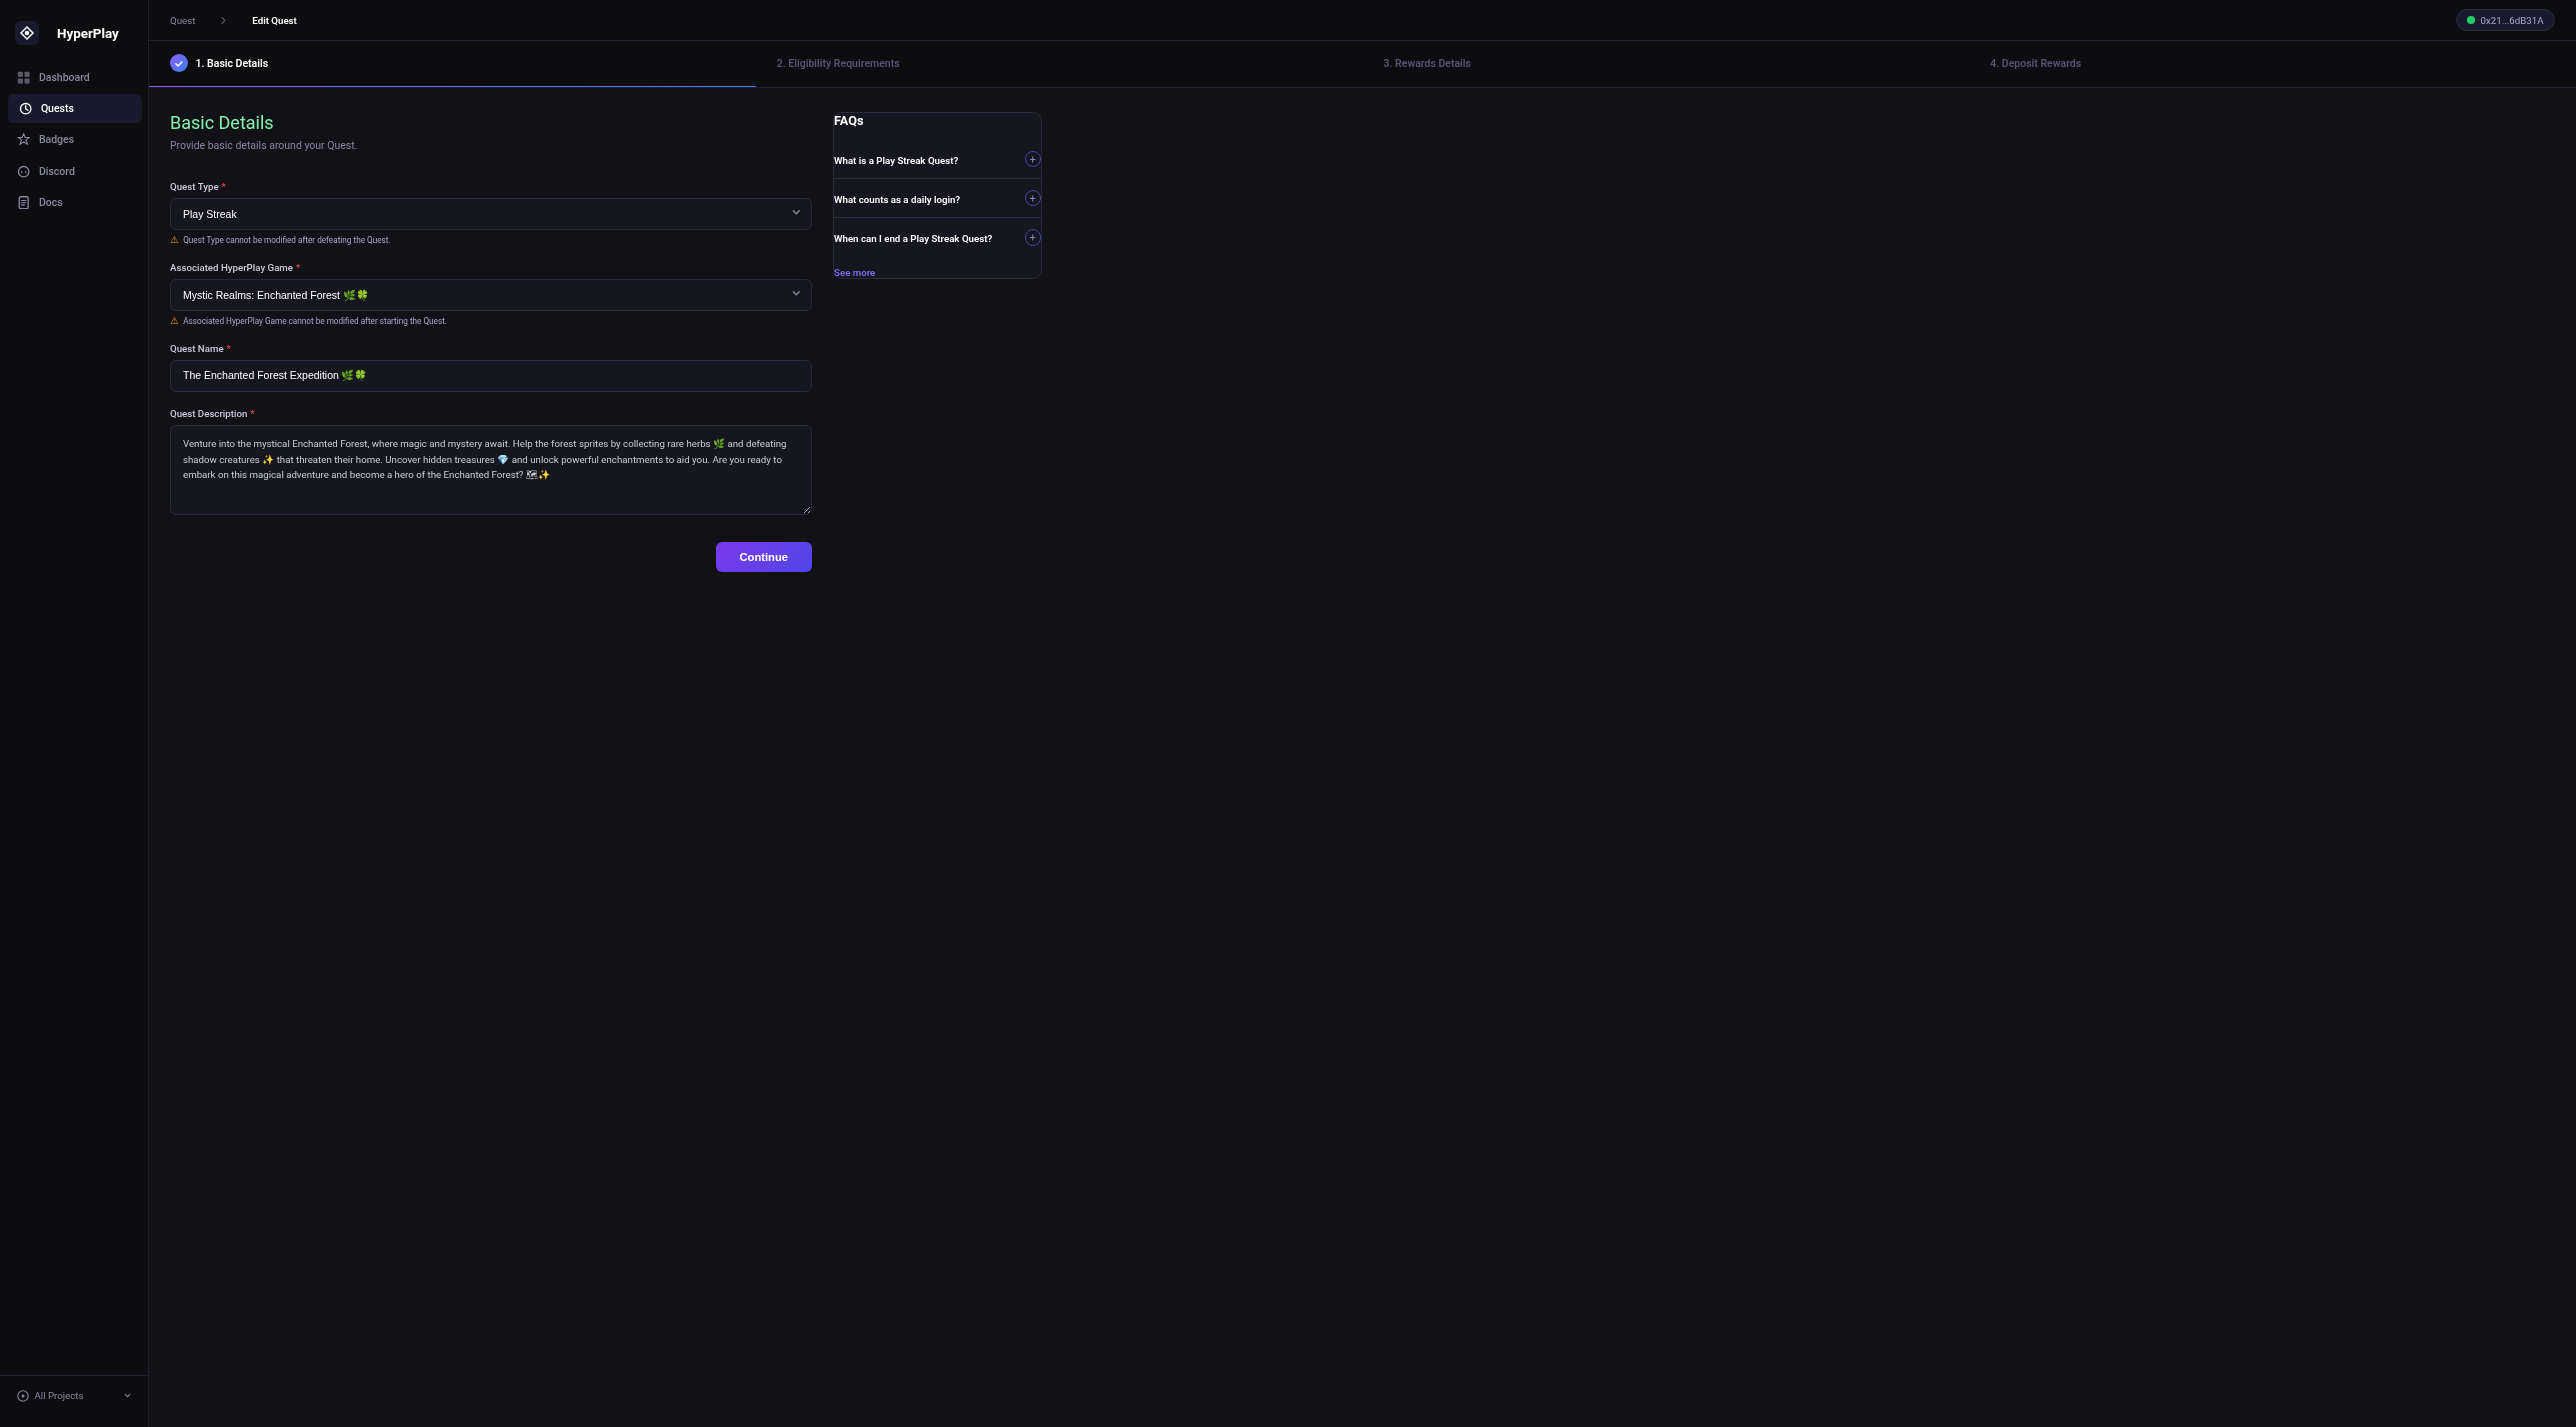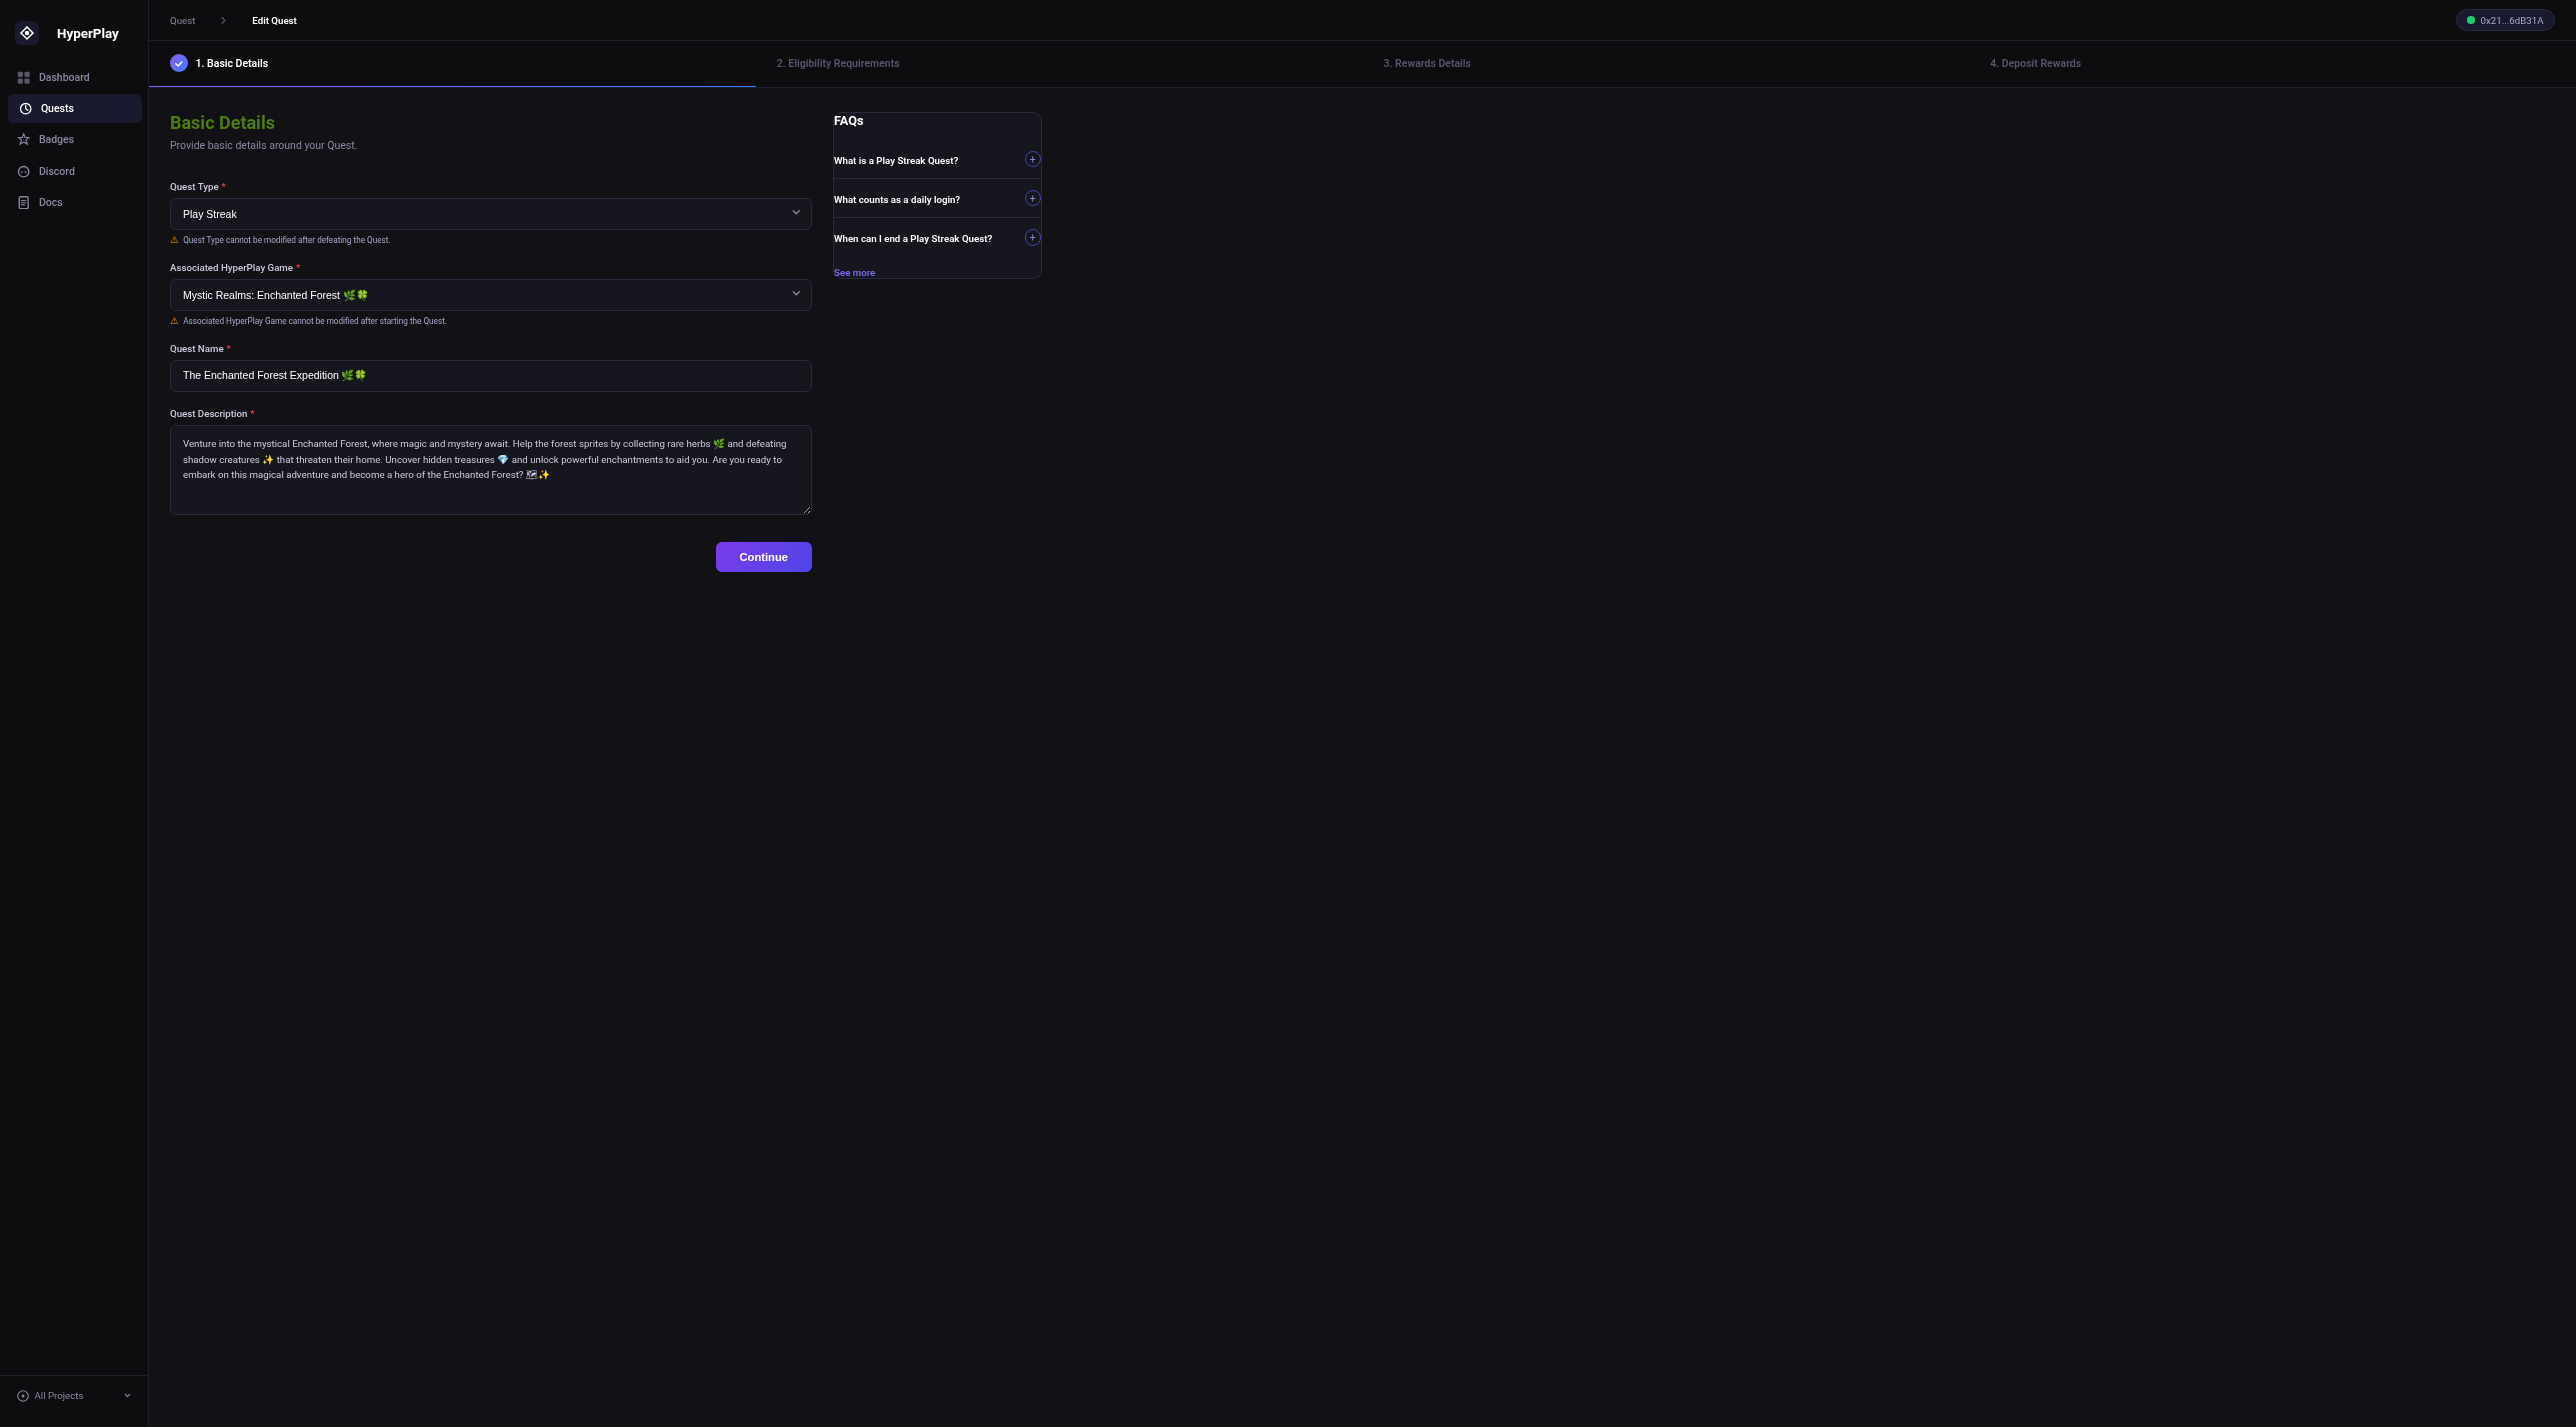--- a/index.html
+++ b/index.html
@@ -177,23 +177,23 @@
       gap: 0;
       overflow-y: auto;
       padding: 24px 21px;
     }
     .form-section {
       flex: 1;
       max-width: 642px;
     }
     .page-title {
       font-size: 18px;
-      font-weight: 700;
+      font-weight: 400;
       margin-bottom: 6px;
-      color: #4d7c0f;
+      color: #86efac;
     }
     .page-subtitle {
       font-size: 10.5px;
       color: #8888a0;
       margin-bottom: 29px;
     }
 
     .field-group {
       margin-bottom: 16.4px;
     }

